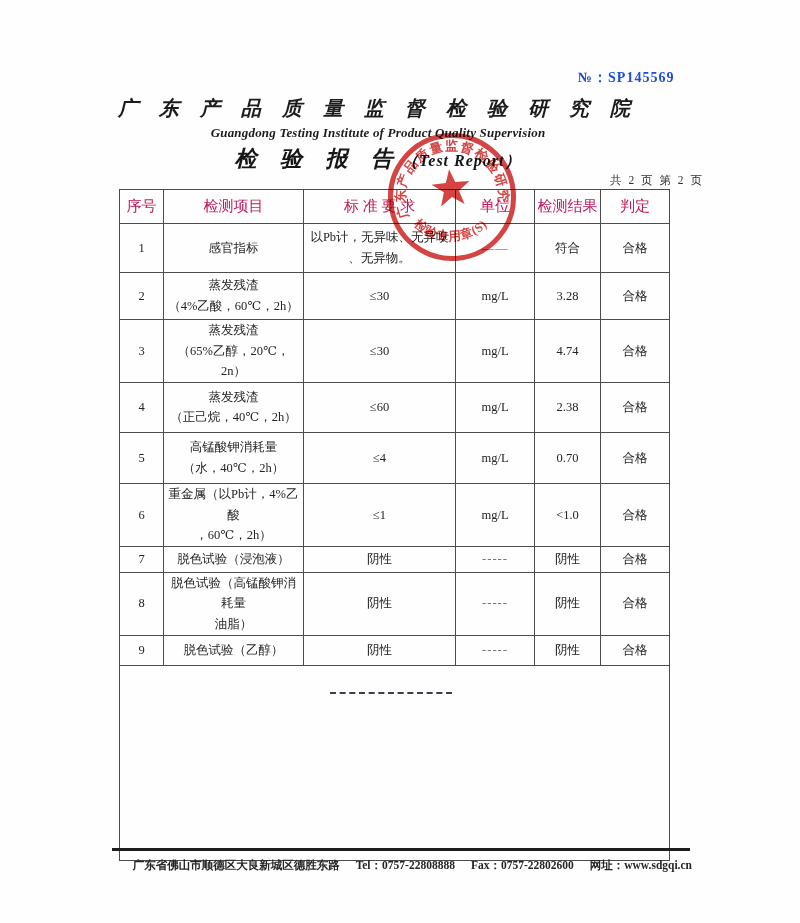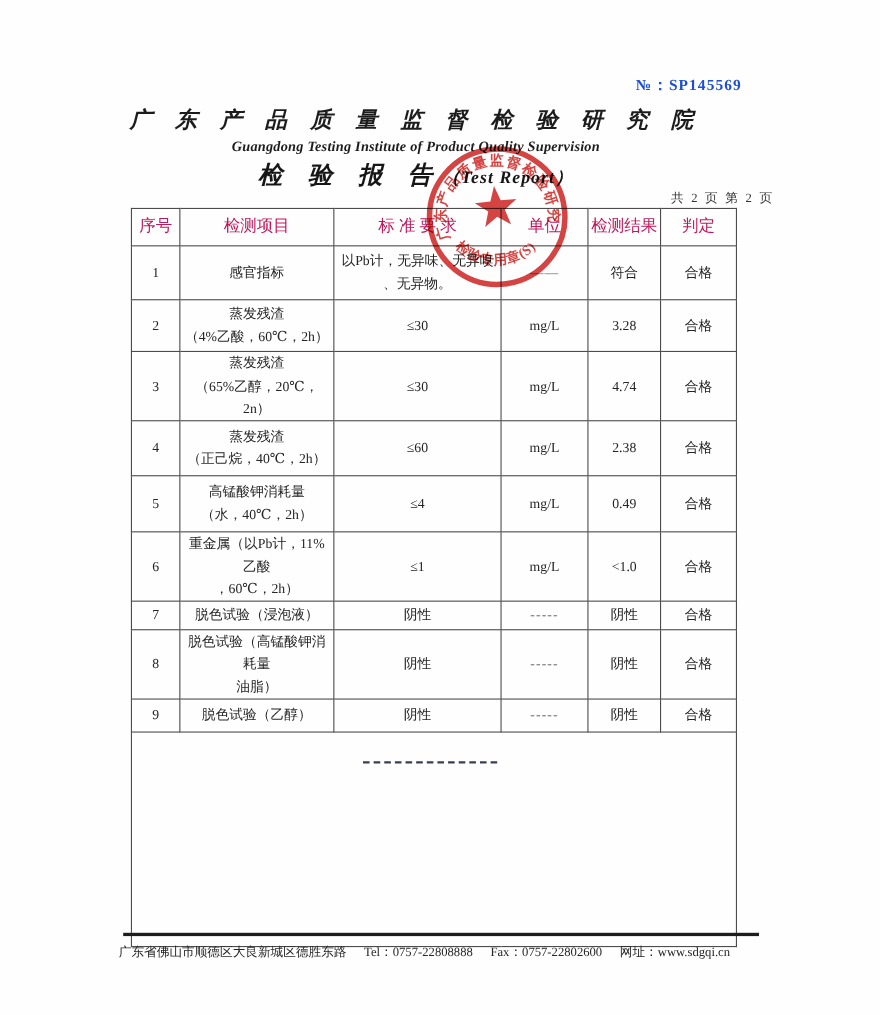--- a/index.html
+++ b/index.html
@@ -23,22 +23,22 @@
   table.results td,table.results th{
     border:1px solid #4c4c4c;text-align:center;vertical-align:middle;
     font-weight:normal;padding:0 2px;line-height:1.65;overflow:hidden;
   }
   table.results th{font-size:15px;color:#be185d;}
   .unit-dash{color:#6f6f6f;letter-spacing:1px;}
   .stamp{position:absolute;left:384px;top:129px;mix-blend-mode:multiply;opacity:.88;z-index:5;transform:rotate(-6deg);}
   .dash-sep{position:absolute;left:330px;top:692px;width:122px;height:0;border-top:2px dashed #38404f;z-index:2;}
   .footer-rule{position:absolute;left:112px;top:848px;width:578px;height:2.5px;background:#1d1d1d;}
   .footer-text{
-    position:absolute;left:108px;top:858px;width:584px;font-size:11.5px;font-weight:normal;
-    color:#262626;white-space:nowrap;
+    position:absolute;left:108px;top:858px;width:584px;font-size:11.5px;font-weight:bold;
+    color:#262626;white-space:nowrap;text-align:right;
   }
   .footer-text span{margin-right:0;}
   .ft-gap{display:inline-block;width:16px;}
 </style>
 </head>
 <body>
 
 <div class="page">
 
   <div class="abs report-no">
@@ -128,27 +128,27 @@
     <tr style="height:51px">
       <td>5</td>
       <td>
             <div>高锰酸钾消耗量</div>
             <div>（水，40℃，2h）</div>
           </td>
       <td>
             <div>≤4</div>
           </td>
       <td>mg/L</td>
-      <td>0.49</td>
+      <td>0.70</td>
       <td>合格</td>
     </tr>
     <tr style="height:47px">
       <td>6</td>
       <td>
-            <div>重金属（以Pb计，11%乙酸</div>
+            <div>重金属（以Pb计，4%乙酸</div>
             <div>，60℃，2h）</div>
           </td>
       <td>
             <div>≤1</div>
           </td>
       <td>mg/L</td>
       <td>&lt;1.0</td>
       <td>合格</td>
     </tr>
     <tr style="height:26px">

